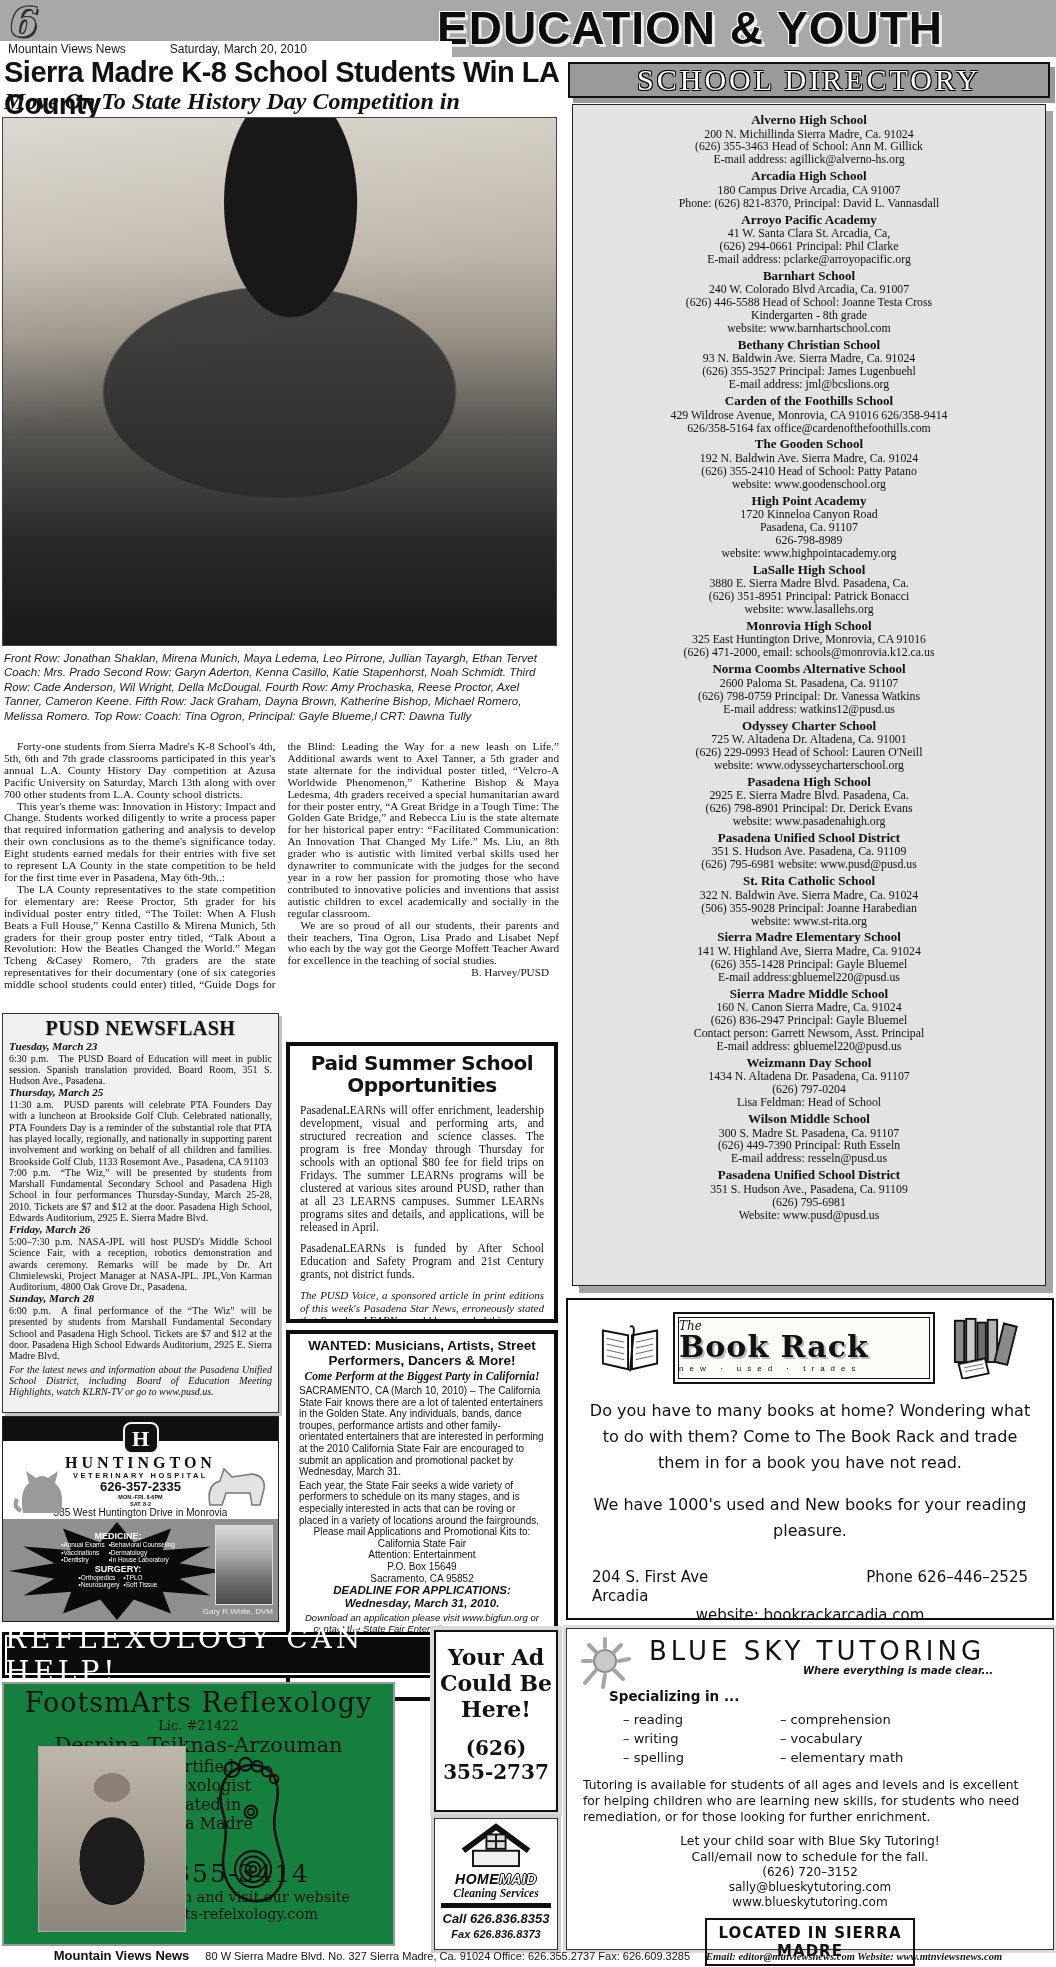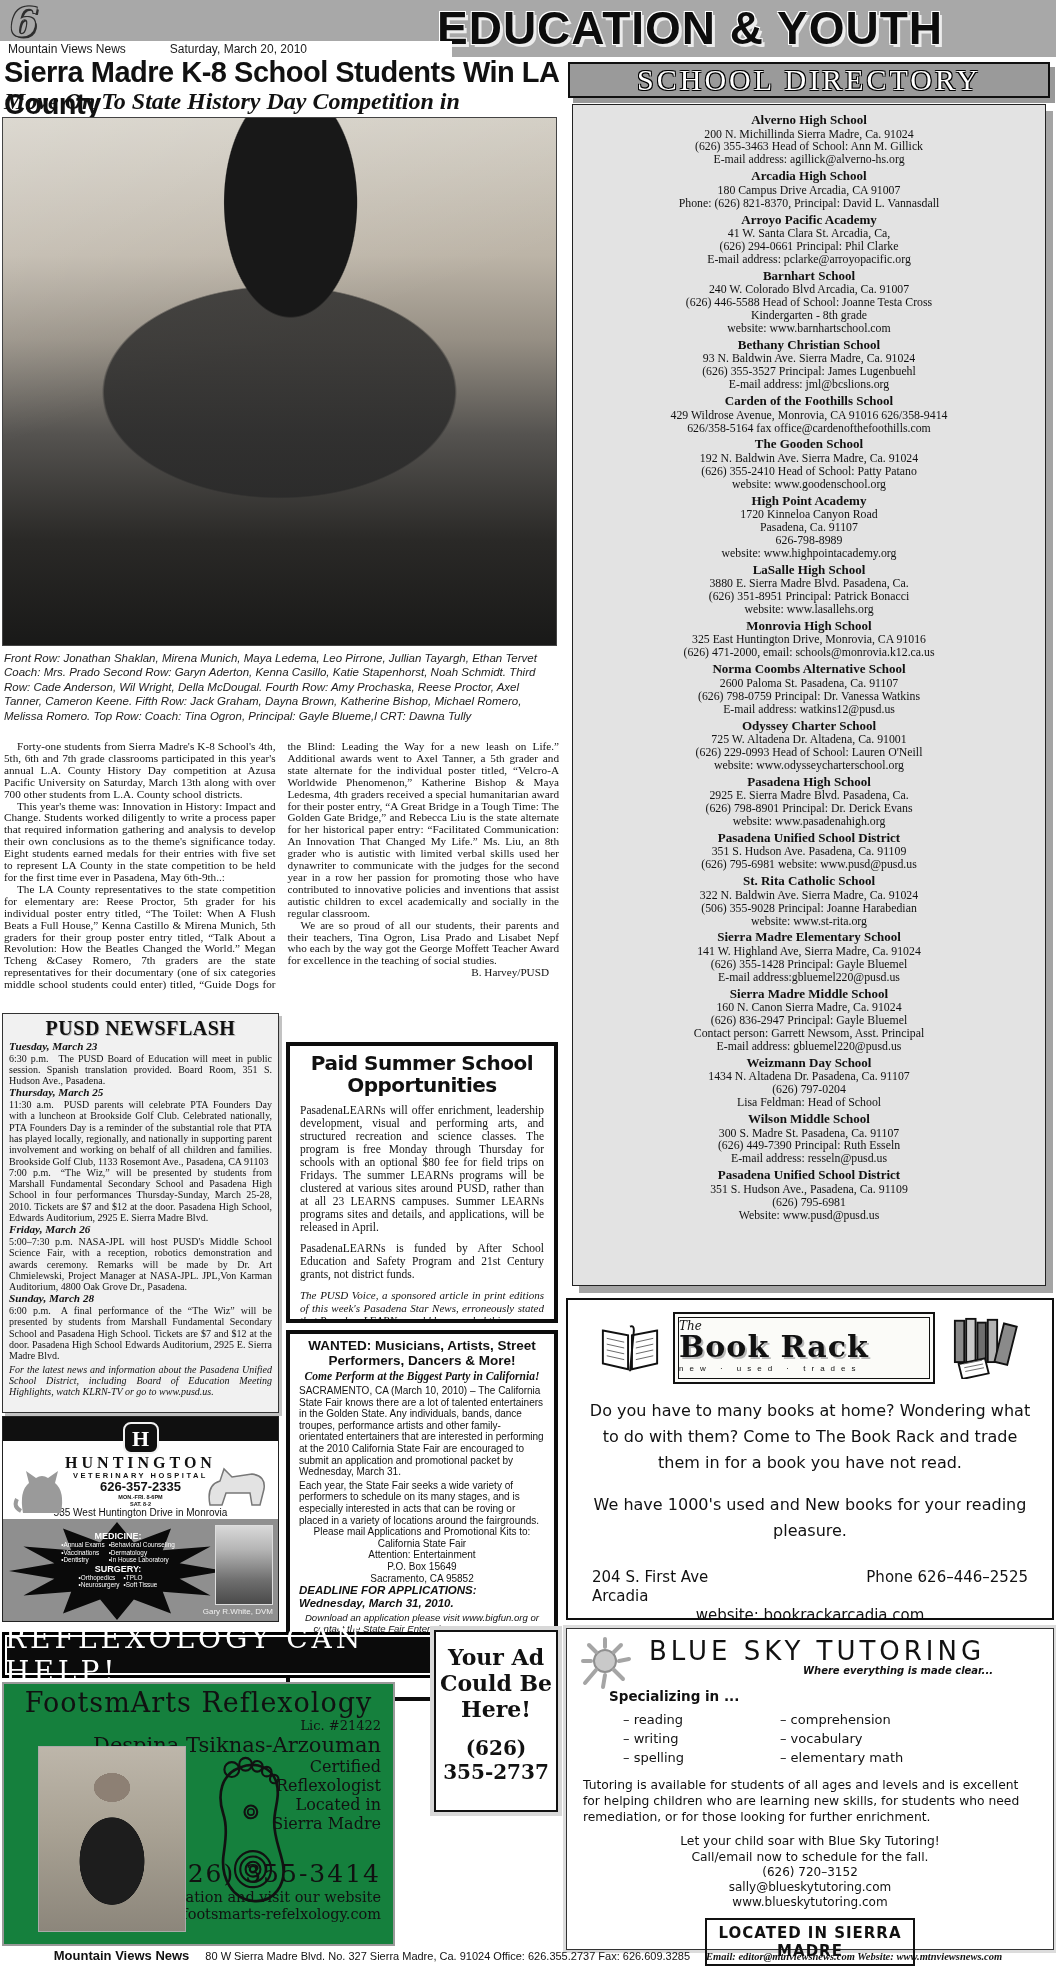--- a/index.html
+++ b/index.html
@@ -62,21 +62,21 @@
   .sum-note{font:italic 11px/12.6px "Liberation Serif",serif;text-align:justify;margin-top:8px}
 
   
   #wanted{left:286px;top:1330px;width:272px;height:371px;background:#fff;border:4px solid #0d0d0d;
     padding:4px 9px;overflow:hidden;font-family:"Liberation Sans",sans-serif}
   .w-title{text-align:center;font:700 13.5px/15px "Liberation Sans",sans-serif}
   .w-sub{text-align:center;font:italic 700 11.5px/13px "Liberation Serif",serif;margin:2px 0}
   .w-p{font:10px/11.6px "Liberation Sans",sans-serif;margin-top:2px}
   .w-center{text-align:center;font:10px/11.6px "Liberation Sans",sans-serif}
   .w-mail div{text-align:center;font:10px/11.6px "Liberation Sans",sans-serif}
-  .w-dead{text-align:left;font:italic 700 11.5px/13px "Liberation Sans",sans-serif}
+  .w-dead{text-align:center;font:italic 700 11.5px/13px "Liberation Sans",sans-serif}
   .w-fine{text-align:center;font:italic 9.6px/11px "Liberation Sans",sans-serif;margin-top:2px}
 
   
   #vet{left:2px;top:1416px;width:277px;height:206px;background:#8f8f8f;border:1px solid #222;overflow:hidden}
   .vet-top{height:24px;background:#101010}
   .vet-logo{position:absolute;left:50%;top:5px;transform:translateX(-50%);width:36px;height:32px;
     background:#101010;border-radius:8px;color:#fff;text-align:center;
     font:700 22px/30px "Liberation Serif",serif;z-index:3;border:2px solid #f2f2f2}
   .vet-mid{height:78px;background:#fff;text-align:center;padding-top:14px;position:relative}
   .vet-name{font:700 16px/16px "Liberation Serif",serif;letter-spacing:4px}
@@ -95,21 +95,21 @@
   .vet-photo{position:absolute;right:5px;top:6px;width:58px;height:80px;border:1px solid #ddd;
     background:linear-gradient(180deg,#d8d8d8 0%,#b5b5b5 30%,#6e6e6e 70%,#4a4a4a 100%)}
   .vet-dvm{position:absolute;right:5px;top:88px;font:8px/9px "Liberation Sans",sans-serif;color:#f0f0f0}
 
   
   #reflex-banner{left:2px;top:1632px;width:484px;height:46px;background:#0b0b0b;border:3px solid #000;
     box-shadow:inset 0 0 0 2px #fff;display:flex;align-items:center;justify-content:center;
     font:28px "DejaVu Serif",serif;letter-spacing:4px;color:#fff}
   #reflex-box{left:2px;top:1682px;width:393px;height:264px;background:#15803d;border:2px solid #999;padding:4px 12px}
   .rx-title{text-align:center;font:27px/30px "DejaVu Serif",serif;letter-spacing:1px}
-  .rx-right{text-align:right}
+  .rx-right{text-align:center}
   .rx-lic{font:13px/15px "DejaVu Serif",serif}
   .rx-name{font:21px/24px "DejaVu Serif",serif}
   .rx-lines div{font:16px/19px "DejaVu Serif",serif}
   .rx-phone{font:25px/30px "DejaVu Serif",serif;letter-spacing:2px;margin-top:26px}
   .rx-call{font:14.5px/17px "DejaVu Serif",serif}
   .rx-web{font:14.5px/17px "DejaVu Serif",serif}
   .rx-photo{position:absolute;left:34px;top:62px;width:148px;height:186px;border:1px solid #aaa;
     background:
       radial-gradient(ellipse 30px 24px at 50% 22%, #8d8074 0 60%, rgba(0,0,0,0) 61%),
       radial-gradient(ellipse 52px 70px at 50% 62%, #1d1d1d 0 62%, rgba(0,0,0,0) 63%),
@@ -512,20 +512,36 @@
   <div class="abs" id="your-ad">
     <div class="ya-lines">
         <div>Your Ad</div>
         <div>Could Be</div>
         <div>Here!</div>
       </div>
     <div class="ya-phone">
         <div>(626)</div>
         <div>355-2737</div>
       </div>
+  </div>
+  <div class="abs" id="homemaid">
+    <svg width="78" height="46" viewBox="0 0 80 48">
+      <path d="M6 30 L40 5 L74 30" fill="none" stroke="#111" stroke-width="6"></path>
+      <rect x="16" y="30" width="48" height="16" fill="#f0f0f0" stroke="#111" stroke-width="2"></rect>
+      <rect x="30" y="13" width="20" height="15" fill="#dcdcdc" stroke="#111" stroke-width="2"></rect>
+      <line x1="40" y1="13" x2="40" y2="28" stroke="#111" stroke-width="2"></line>
+      <line x1="30" y1="20" x2="50" y2="20" stroke="#111" stroke-width="2"></line>
+    </svg>
+    <div class="hm-name">
+      <span class="solid">HOME</span><span class="outline">MAID</span>
+    </div>
+    <div class="hm-sub">Cleaning Services</div>
+    <div class="hm-bar"></div>
+    <div class="hm-call">Call 626.836.8353</div>
+    <div class="hm-fax">Fax 626.836.8373</div>
   </div>
 
   <div class="abs" id="bookrack">
     <div class="br-row">
       <svg width="62" height="52" viewBox="0 0 64 52">
         <path d="M4 8 L30 13 L30 48 L4 42 Z" fill="#fff" stroke="#111" stroke-width="2"></path>
         <path d="M60 8 L34 13 L34 48 L60 42 Z" fill="#fff" stroke="#111" stroke-width="2"></path>
         <line x1="8" y1="16" x2="26" y2="20" stroke="#666"></line>
           <line x1="8" y1="22" x2="26" y2="26" stroke="#666"></line>
         <line x1="8" y1="28" x2="26" y2="32" stroke="#666"></line>

